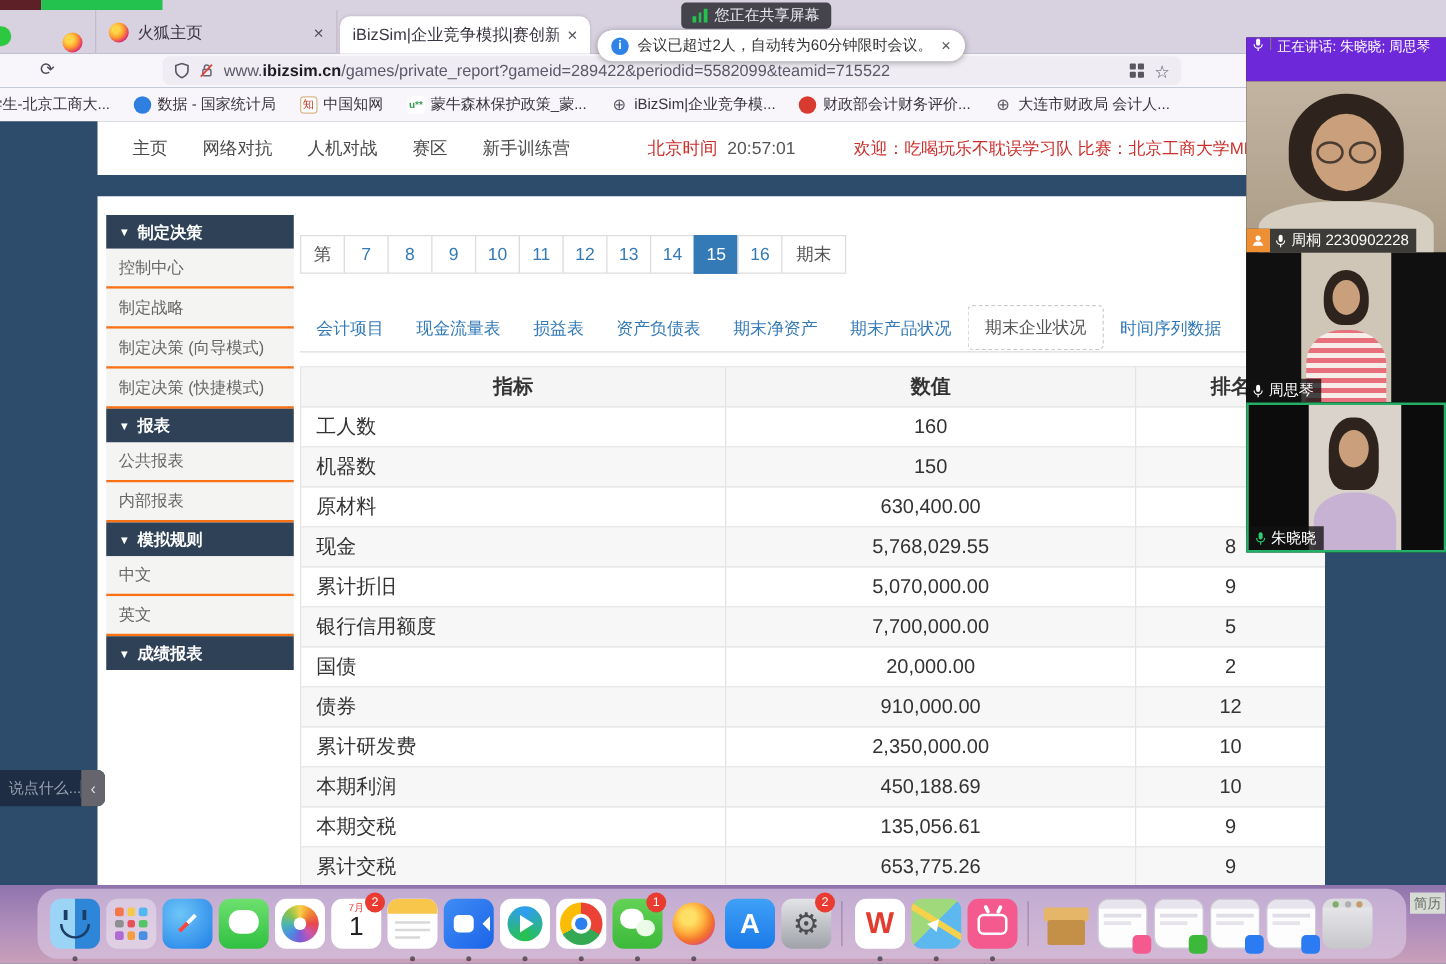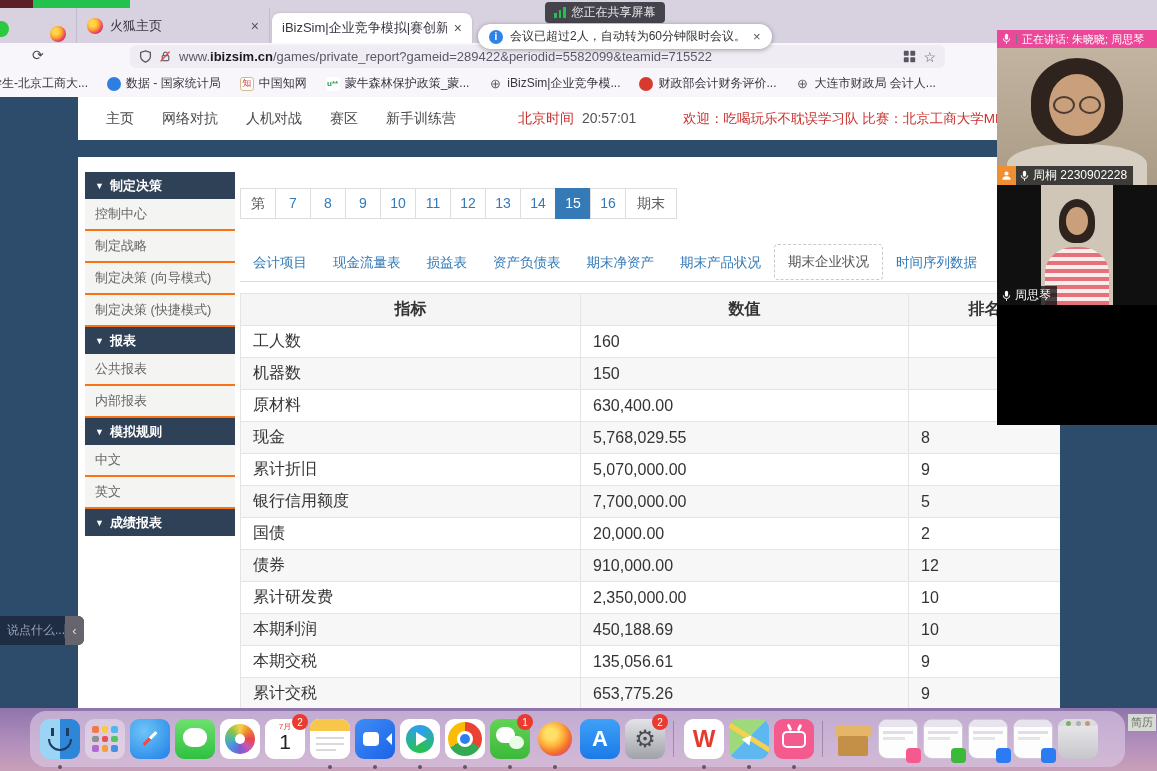--- a/index.html
+++ b/index.html
@@ -70,27 +70,27 @@
   .pcell.first { width:36px; }
   .pcell.last { width:52px; }
   .pcell.sel { background:#337ab7; border-color:#337ab7; color:#fff; }
   .tabs-row { display:flex; margin-top:25px; border-bottom:1px solid #ddd; height:38px; align-items:flex-end; }
   .rtab { padding:0 13px; line-height:36px; font-size:13.5px; color:#337ab7; white-space:nowrap; }
   .rtab.active { color:#555; border:1px dashed #c9c9c9; border-radius:4px; background:#fff; line-height:34px; margin-bottom:1px; }
   table.report { border-collapse:collapse; width:820px; margin-top:11px; font-size:16px; color:#333; table-layout:fixed; }
   .report th, .report td { border:1px solid #e4e4e4; height:32px; padding:0 12px; }
   .report th { background:#f5f5f5; font-weight:bold; text-align:center; }
   .report td.c-name { text-align:left; }
-  .report td.c-val, .report td.c-rank { text-align:left; }
+  .report td.c-val, .report td.c-rank { text-align:center; }
   .report tbody tr:nth-child(even) td { background:#f7f7f7; }
   .col-name { width:340px; } .col-val { width:328px; } .col-rank { width:152px; }
 
   
   .vpanel { position:absolute; left:997px; top:30px; width:160px; height:395px; background:#000; z-index:60; }
-  .vp-header { height:18px; background:#ec4899; color:#fff; font-size:11px; display:flex; align-items:center; gap:5px; padding:0 5px; overflow:hidden; white-space:nowrap; }
+  .vp-header { height:35px; background:#6d28d9; color:#fff; font-size:11px; display:flex; align-items:flex-start; gap:5px; padding:0 5px; overflow:hidden; white-space:nowrap; }
   .vp-header .div { width:1px; height:10px; background:#77767e; flex:none; }
   .vtile { position:relative; overflow:hidden; }
   .v1 { height:137px; background:linear-gradient(180deg,#c2b4a1,#aa9b86); }
   .v2 { height:120px; background:#101010; }
   .v3 { height:120px; background:#0c0c0c; border:2px solid #23b066; }
   .vlabel { position:absolute; left:0; bottom:0; display:flex; align-items:center; gap:4px; background:rgba(18,18,18,.78); color:#fff; font-size:12px; padding:0 6px 0 0; height:19px; white-space:nowrap; }
   .vlabel.pad { padding-left:5px; }
   .porange { width:19px; height:19px; background:#ee8f33; display:flex; align-items:center; justify-content:center; flex:none; }
   .micw { flex:none; display:flex; }
   
@@ -484,20 +484,36 @@
         <span class="micw">
           <svg width="9" height="12" viewBox="0 0 14 18">
               <rect x="4.5" y="1" width="5" height="9" rx="2.5" fill="#fff"></rect>
               <path d="M2 8 a5 5 0 0 0 10 0" fill="none" stroke="#fff" stroke-width="1.5"></path>
               <line x1="7" y1="13.5" x2="7" y2="16.5" stroke="#fff" stroke-width="1.5"></line>
             </svg>
         </span>
         <span>周思琴</span>
       </div>
     </div>
+    <div class="vtile v3">
+      <div class="vstrip"></div>
+      <div class="hair"></div>
+      <div class="face"></div>
+      <div class="shirt"></div>
+      <div class="vlabel pad">
+        <span class="micw">
+          <svg width="9" height="12" viewBox="0 0 14 18">
+              <rect x="4.5" y="1" width="5" height="9" rx="2.5" fill="#2ecc71"></rect>
+              <path d="M2 8 a5 5 0 0 0 10 0" fill="none" stroke="#2ecc71" stroke-width="1.5"></path>
+              <line x1="7" y1="13.5" x2="7" y2="16.5" stroke="#2ecc71" stroke-width="1.5"></line>
+            </svg>
+        </span>
+        <span>朱晓晓</span>
+      </div>
+    </div>
   </div>
 
   <div class="chatpill">
     <span class="ph">说点什么...</span>
     <span class="div"></span>
     <span class="collapse">‹</span>
   </div>
 
   <div class="dockstrip">
     <div class="dock">

